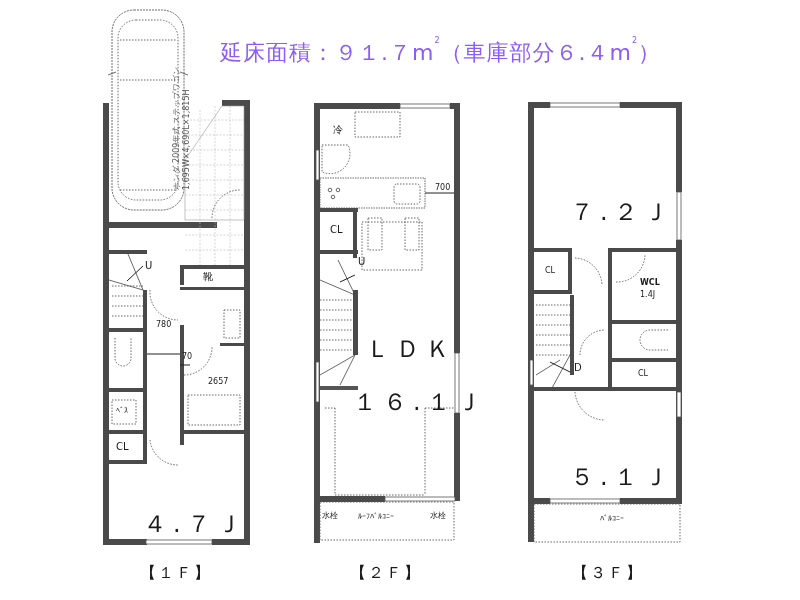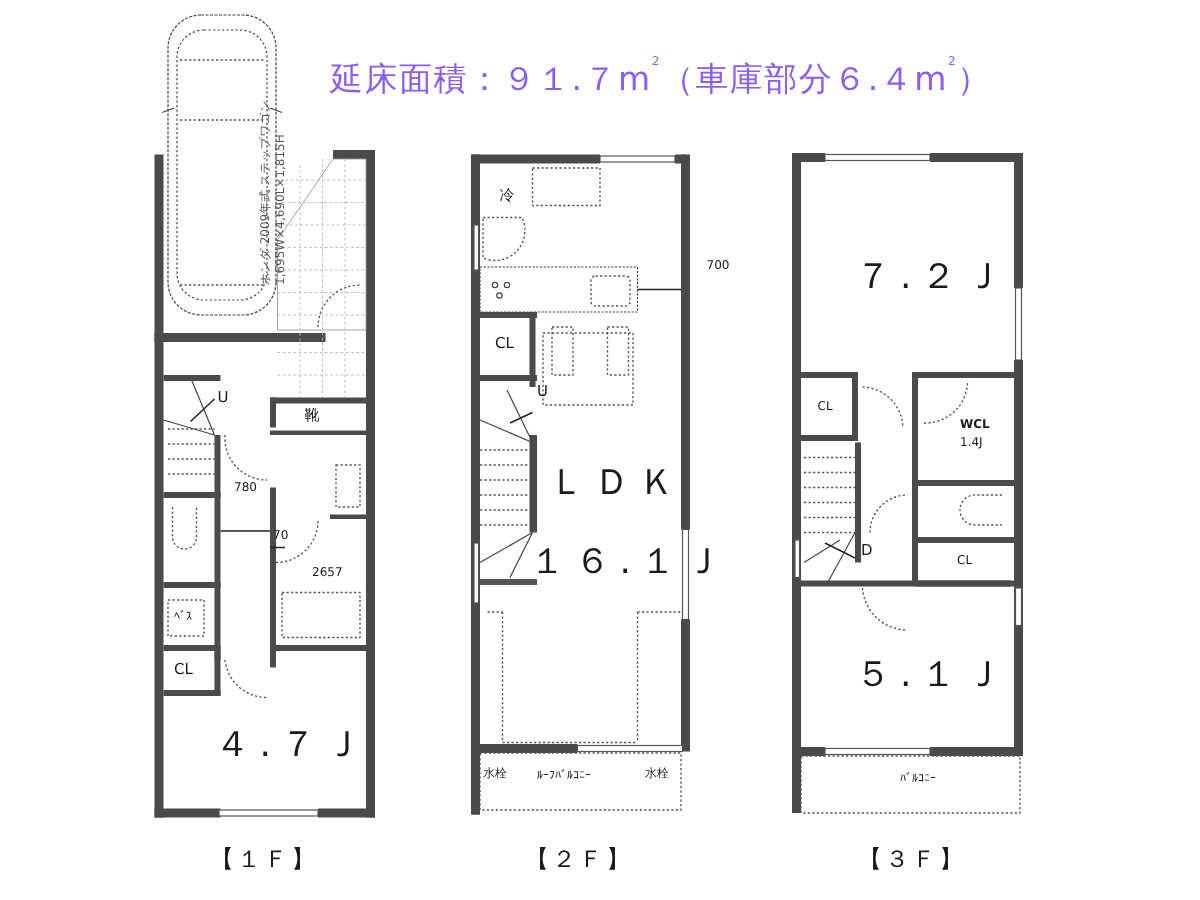--- a/index.html
+++ b/index.html
@@ -6,21 +6,21 @@
   body { width:800px; height:600px; position:relative; overflow:hidden; font-family:"DejaVu Sans", sans-serif; color:#111; }
   .title { position:absolute; left:220px; top:38px; font-size:22px; letter-spacing:1px; white-space:nowrap; color:#8b5cf6; }
   .title sup { font-size:8px; vertical-align:top; position:relative; top:-2px; }
   svg.plan { position:absolute; left:0; top:0; width:800px; height:600px; }
   .wall { fill:#4a4a4a; }
   .win { fill:#fff; stroke:#555; stroke-width:0.8; }
   .dot { fill:none; stroke:#555; stroke-width:0.9; stroke-dasharray:1.5 1.5; }
   .thin { fill:none; stroke:#444; stroke-width:0.8; }
   .grid { stroke:#bbb; stroke-width:0.6; stroke-dasharray:2 1.5; }
   .lbl { position:absolute; white-space:nowrap; color:#1a1a1a; }
-  .room-big { font-size:24px; letter-spacing:6px; }
+  .room-big { font-size:24px; letter-spacing:6px;margin-top:28px; }
   .room-sm { font-size:10px; }
   .room-xs { font-size:8px; }
   .floor-lbl { font-size:16px; letter-spacing:2px; }
   .car-text { position:absolute; left:150px; top:40px; transform:rotate(-90deg); transform-origin:left top; font-size:8px; color:#555; white-space:nowrap; line-height:10px; }
 </style>
 </head>
 <body>
 
 <div class="title">
   <span>延床面積：</span><span>９１.７</span><span>m</span><sup>2</sup><span>（車庫部分６.４</span><span>m</span><sup>2</sup><span>）</span>
@@ -219,21 +219,21 @@
 <div class="lbl room-sm" style="left:145px;top:260px;">U</div>
 <div class="lbl room-xs" style="left:156px;top:320px;">780</div>
 <div class="lbl room-xs" style="left:182px;top:352px;">70</div>
 <div class="lbl room-xs" style="left:208px;top:377px;">2657</div>
 <div class="lbl room-xs" style="left:116px;top:406px;">ﾍﾞｽ</div>
 <div class="lbl room-sm" style="left:116px;top:441px;">CL</div>
 <div class="lbl room-big" style="left:143px;top:480px;">４.７Ｊ</div>
 <div class="lbl floor-lbl" style="left:140px;top:563px;">【１Ｆ】</div>
 
 <div class="lbl room-sm" style="left:333px;top:123px;">冷</div>
-<div class="lbl room-xs" style="left:435px;top:172px;margin-left:36px;">700</div>
+<div class="lbl room-xs" style="left:435px;top:183px;">700</div>
 <div class="lbl room-sm" style="left:330px;top:224px;">CL</div>
 <div class="lbl room-sm" style="left:358px;top:256px;">U</div>
 <div class="lbl room-big" style="left:366px;top:305px;">ＬＤＫ</div>
 <div class="lbl room-big" style="left:353px;top:358px;">１６.１Ｊ</div>
 <div class="lbl room-xs" style="left:322px;top:510px;">水栓</div>
 <div class="lbl room-xs" style="left:358px;top:512px;">ﾙｰﾌﾊﾞﾙｺﾆｰ</div>
 <div class="lbl room-xs" style="left:430px;top:510px;">水栓</div>
 <div class="lbl floor-lbl" style="left:350px;top:563px;">【２Ｆ】</div>
 
 <div class="lbl room-big" style="left:570px;top:168px;">７.２Ｊ</div>

